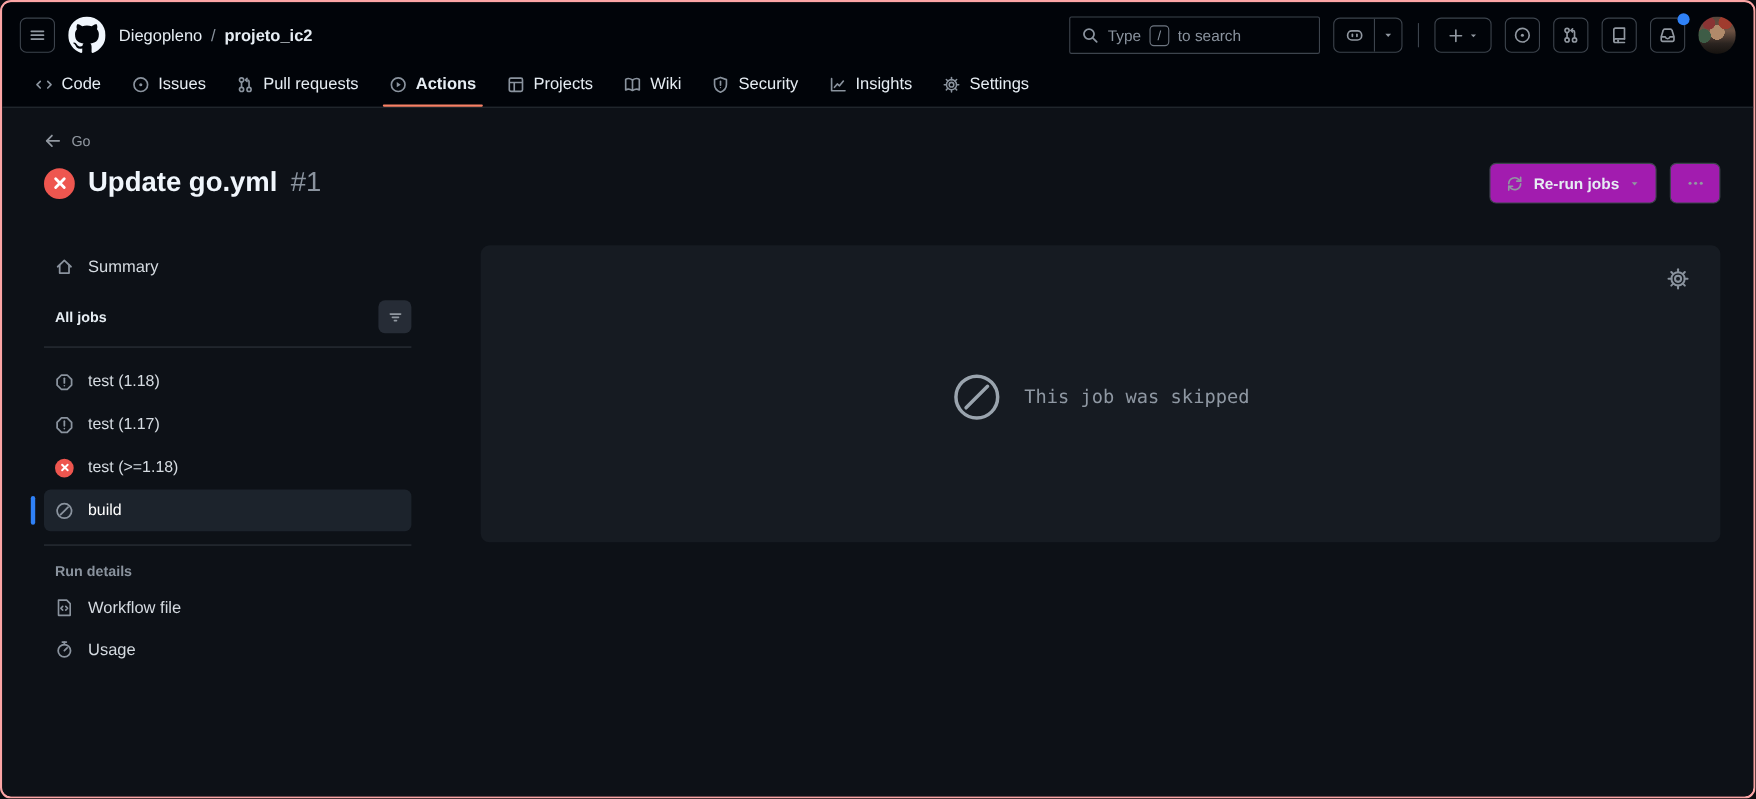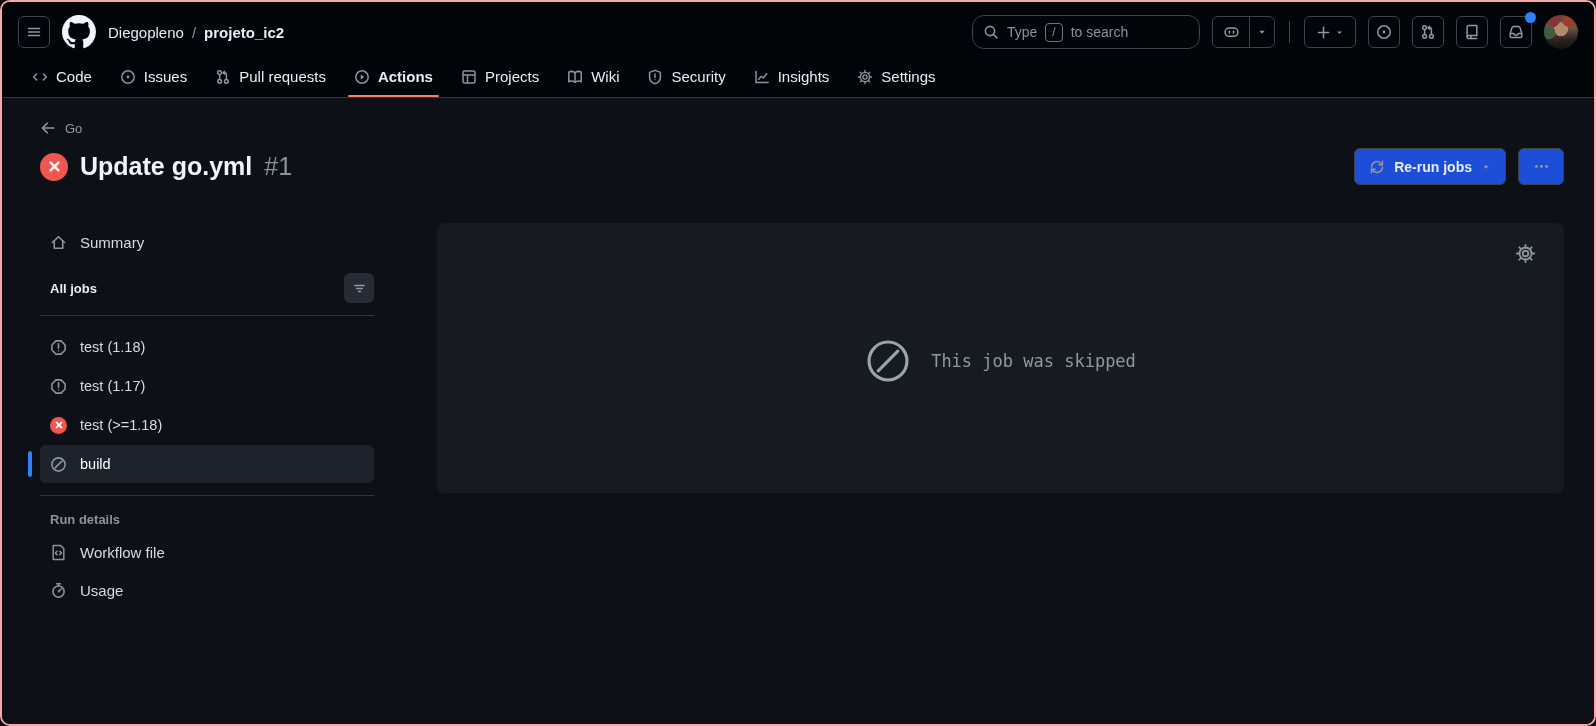--- a/index.html
+++ b/index.html
@@ -25,21 +25,21 @@
   }
   .icon-btn svg { display:block; }
   .gh-logo { width:34px; height:34px; color:#f0f6fc; display:flex; align-items:center; justify-content:center; cursor:pointer; }
   .breadcrumb { display:flex; align-items:center; gap:8px; font-size:15px; }
   .crumb { color:#e6edf3; cursor:pointer; }
   .crumb-sep { color:#8a939e; }
   .crumb-repo { font-weight:700; }
   .header-spacer { flex:1; }
 
   .search-box {
-    width:228px; height:34px; border:1px solid #3d444d; border-radius:12px;
+    width:228px; height:34px; border:1px solid #3d444d; border-radius:2px;
     display:flex; align-items:center; gap:8px; padding:0 10px;
     color:#8a939e; font-size:14px; cursor:text;
   }
   .slash-key {
     border:1px solid #6e7681; border-radius:4px; font-size:12px;
     padding:0 6px; line-height:17px; color:#8a939e;
   }
   .split-btn { display:flex; align-items:stretch; height:32px; border:1px solid #3d444d; border-radius:6px; overflow:hidden; }
   .split-left { width:36px; display:flex; align-items:center; justify-content:center; color:#9198a1; cursor:pointer; }
   .split-div { width:1px; background:#3d444d; }
@@ -76,21 +76,21 @@
   .back-row { display:flex; align-items:center; gap:9px; color:#9198a1; font-size:13px; cursor:pointer; width:max-content; }
   .title-row { display:flex; align-items:center; gap:12px; margin-top:12px; }
   .fail-badge {
     width:28px; height:28px; border-radius:50%; background:#ee564f;
     display:flex; align-items:center; justify-content:center; flex:0 0 auto;
   }
   .run-title { font-size:25px; font-weight:700; color:#f0f6fc; }
   .run-number { font-size:25px; font-weight:400; color:#8a939e; }
   .title-spacer { flex:1; }
   .btn {
-    height:37px; background:#1d4ed8; border:1px solid #3d444d; border-radius:6px;
+    height:37px; background:#a21caf; border:1px solid #3d444d; border-radius:6px;
     display:flex; align-items:center; justify-content:center; gap:9px;
     color:#e6edf3; font-size:14px; font-weight:700; cursor:pointer; padding:0 14px;
   }
   .btn svg { color:#9198a1; }
   .kebab-btn { width:46px; padding:0; }
 
   .body-row { display:flex; gap:63px; margin-top:38px; }
 
   
   .sidebar { width:334px; flex:0 0 auto; }

